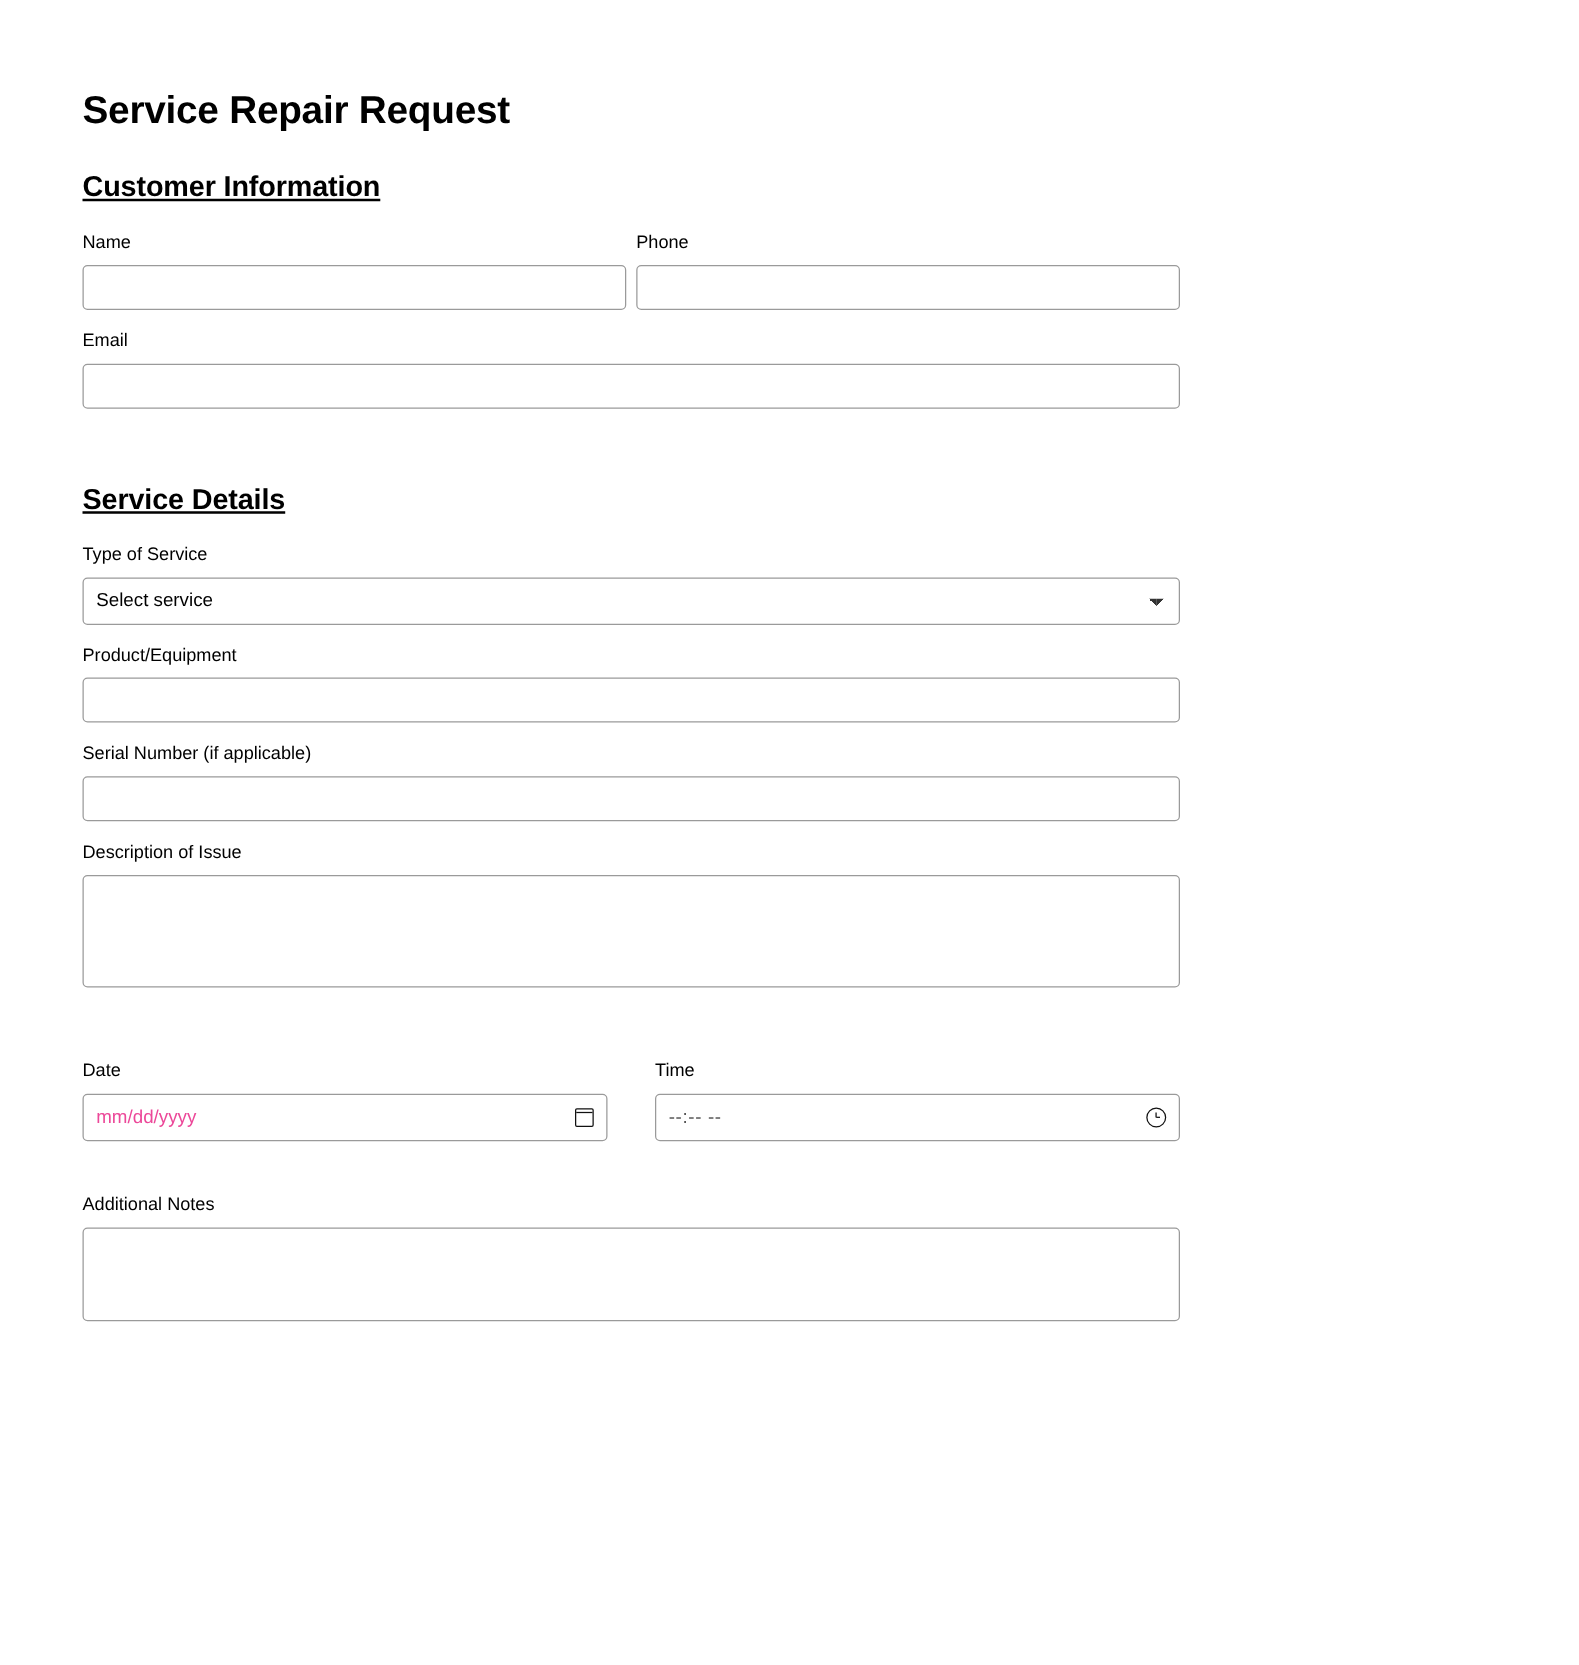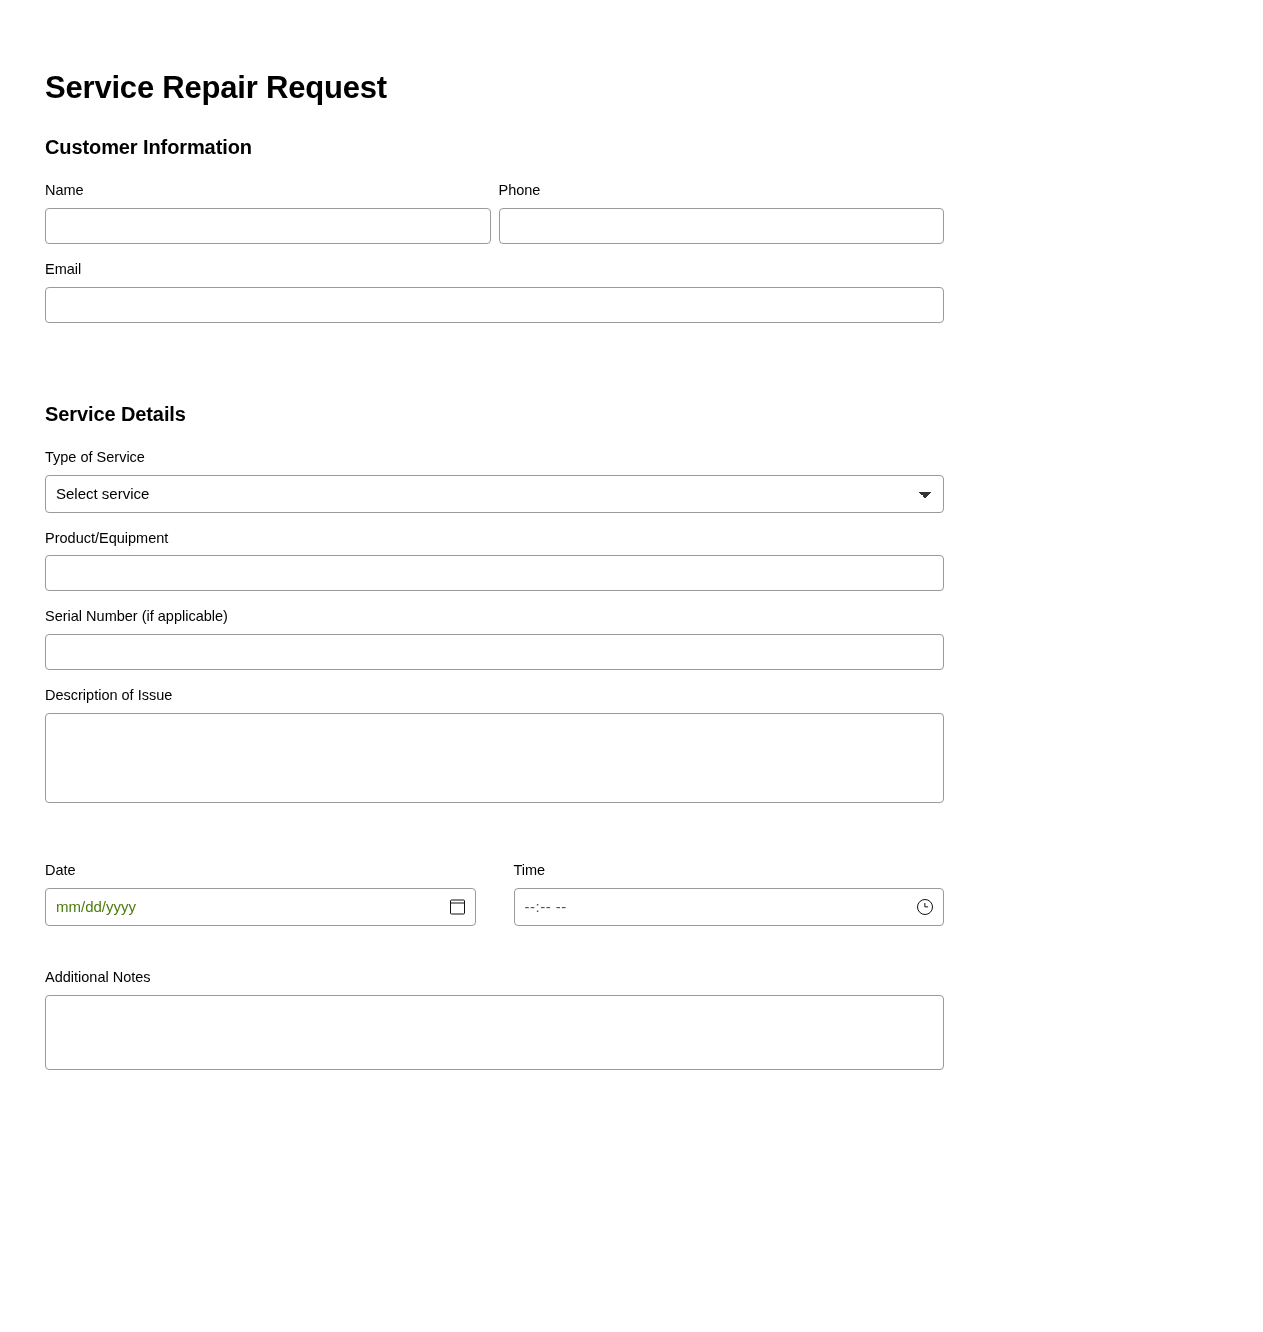--- a/index.html
+++ b/index.html
@@ -8,41 +8,42 @@
     background: #ffffff;
   }
   body {
     font-family: "Liberation Sans", sans-serif;
     color: #000000;
     width: 1263px;
     min-height: 1332px;
     -webkit-font-smoothing: antialiased;
   }
   .page {
-    padding: 70px 105px 40px 45px;
+    padding: 70px 105px 40px 66px;
     box-sizing: border-box;
     width: 1049px;
   }
   h1.form-title {
     font-size: 31px;
     font-weight: bold;
     margin: 0 0 30px 0;
     letter-spacing: -0.2px;
   }
   h2.section-title {
-    font-size: 20px;
+    font-size: 23px;
     font-weight: bold;
     margin: 0 0 22px 0;
     letter-spacing: -0.1px;
+    text-decoration: underline;
   }
   .section {
     margin-bottom: 46px;
   }
   .section.service-details {
-    margin-top: 80px;
+    margin-top: 59px;
   }
   .section.datetime {
     margin-top: 58px;
   }
   .row {
     display: flex;
     gap: 8px;
   }
   .field {
     margin-bottom: 16px;
@@ -107,21 +108,21 @@
     align-items: center;
     border: 1px solid #9a9a9a;
     border-radius: 4px;
     background: #fff;
     height: 38px;
     box-sizing: border-box;
     padding: 0 10px;
     font-size: 15px;
   }
   .pseudo-input .ph {
-    color: #4d7c0f;
+    color: #ec4899;
     font-size: 15px;
   }
   .pseudo-input .ph.time {
     color: #555;
     letter-spacing: 0.5px;
   }
   .pseudo-input .icon-right {
     position: absolute;
     right: 10px;
     top: 50%;

